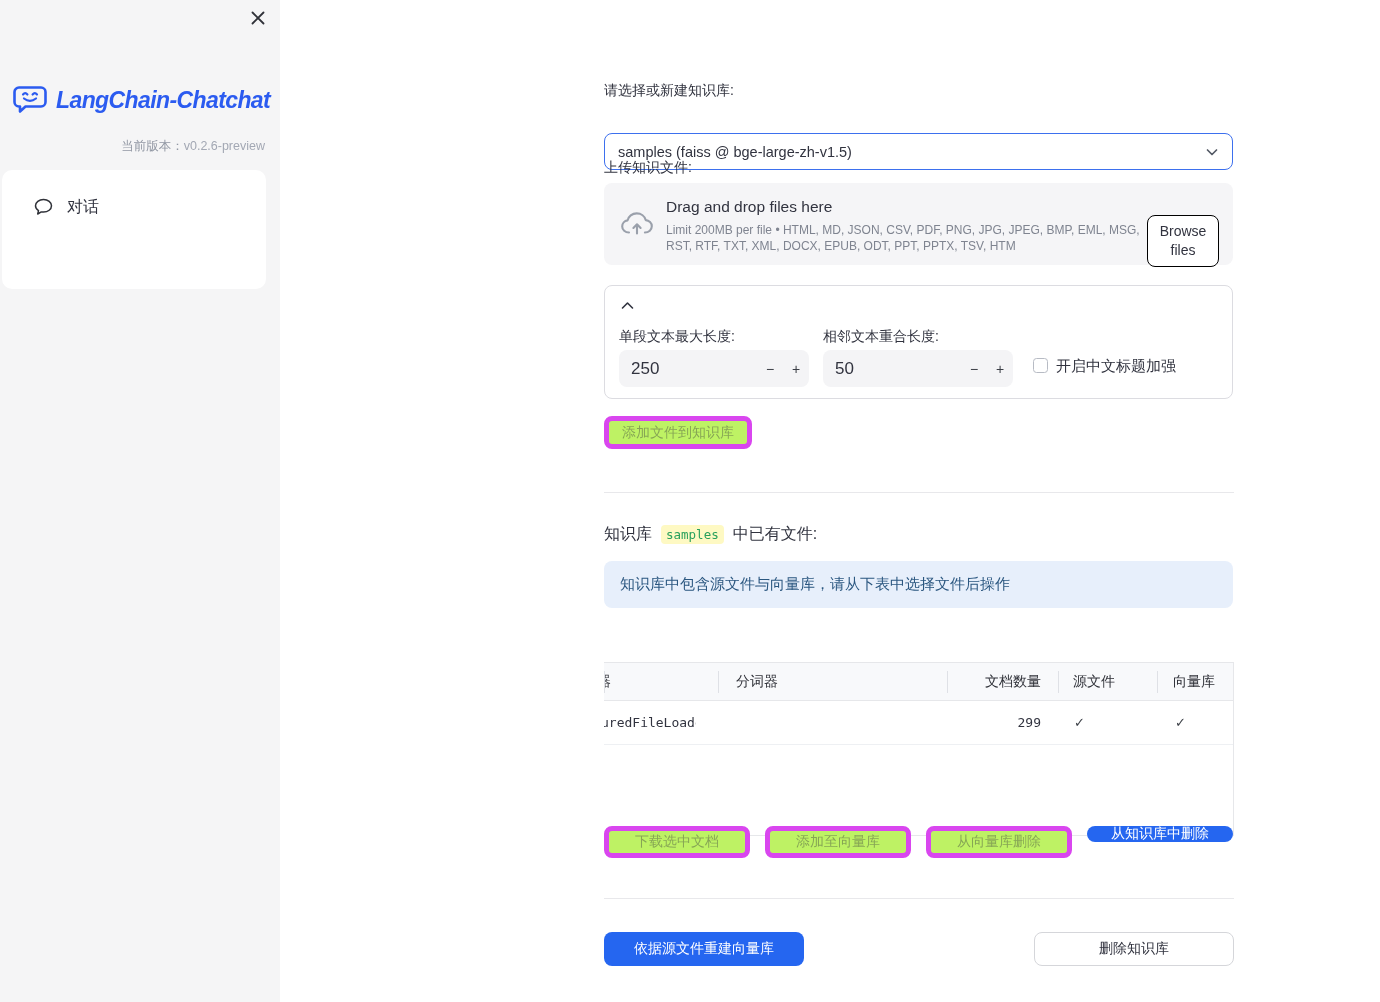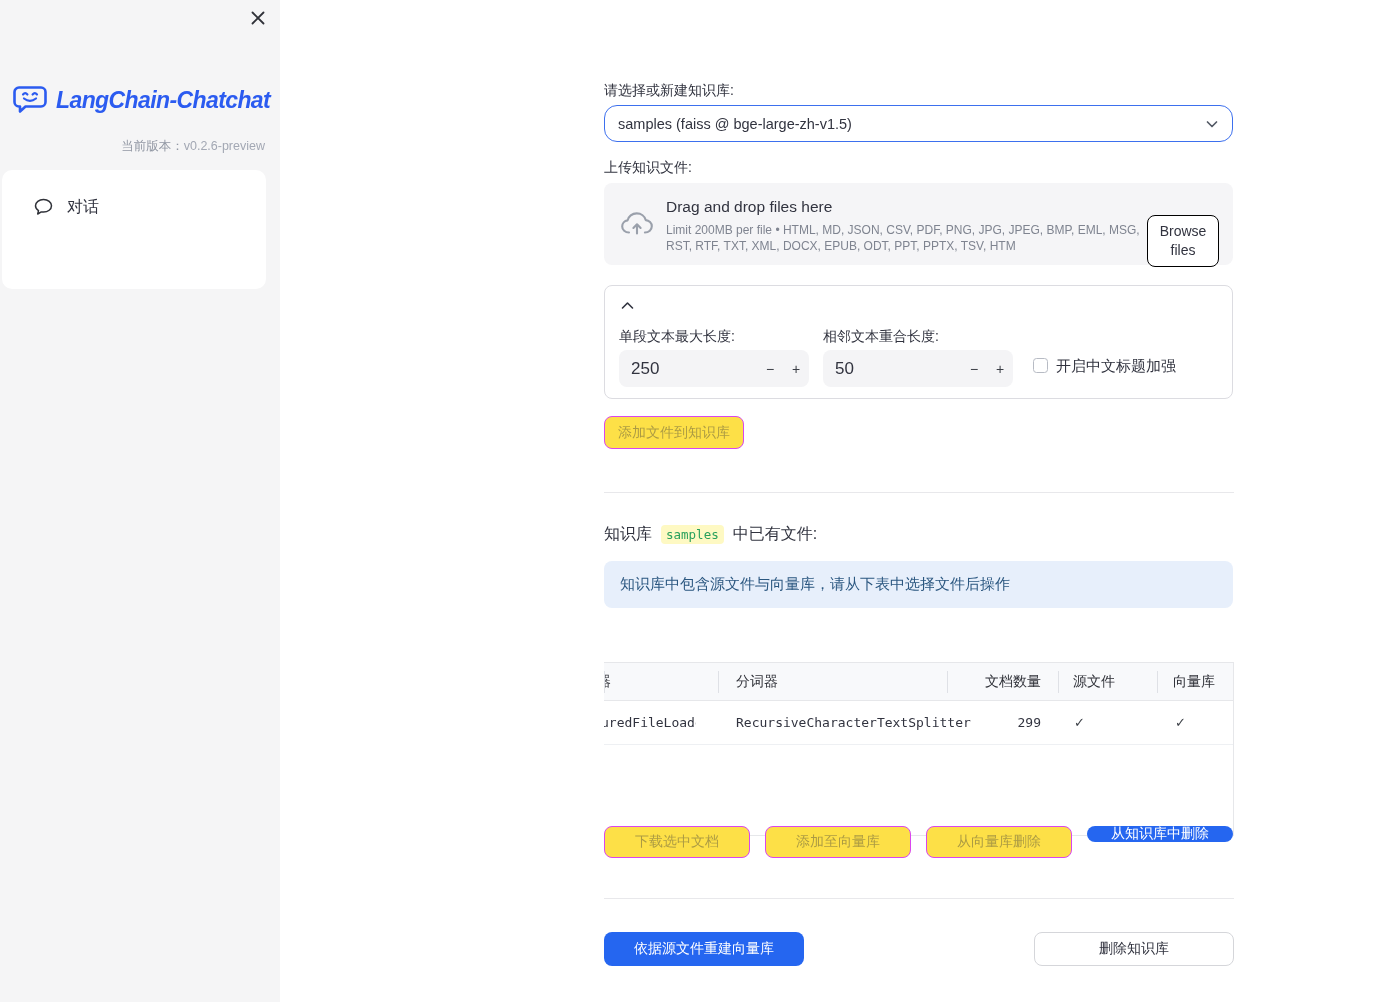--- a/index.html
+++ b/index.html
@@ -15,24 +15,24 @@
   .nav-card{position:absolute;left:2px;top:170px;width:264px;height:119px;background:#fff;border-radius:10px;}
   .nav-item{position:absolute;display:flex;align-items:center;gap:13px;font-size:16px;}
   .nav-chat{left:31px;top:22px;height:30px;color:#31333f;cursor:pointer;}
   .nav-kb{left:15px;top:62px;width:234px;height:36px;background:var(--primary,#2566f0);border-radius:8px;color:#fff;font-weight:700;padding-left:16px;box-sizing:border-box;cursor:pointer;}
   
   .abs{position:absolute;}
   .field-label{font-size:14px;color:#31333f;}
   .divider{height:1px;background:#e8e8eb;}
   .btn{display:flex;align-items:center;justify-content:center;border-radius:8px;font-size:14px;box-sizing:border-box;cursor:pointer;white-space:nowrap;}
   .btn-secondary{background:#fff;border:1px solid #d5d6da;color:#31333f;}
-  .btn-disabled{background:#fde047;border:1px solid #d946ef;color:rgba(49,51,63,.4);cursor:default;}
+  .btn-disabled{background:#bef264;border:5px solid #d946ef;color:rgba(49,51,63,.4);cursor:default;}
   .btn-primary{background:var(--primary,#2566f0);border:none;color:#fff;}
   
-  .selectbox{background:#fff;border:1px solid #3d70ee;border-radius:13px;display:flex;align-items:center;box-sizing:border-box;cursor:pointer;}
+  .selectbox{background:#fff;border:1px solid #3d70ee;border-radius:8px;display:flex;align-items:center;box-sizing:border-box;cursor:pointer;margin-top:28px;}
   .selectbox .sel-text{padding-left:13px;font-size:14.5px;flex:1;}
   .selectbox .chev{margin-right:12px;display:flex;}
   
   .uploader{background:#f5f5f7;border-radius:8px;}
   .drag-text{position:absolute;left:62px;top:15px;font-size:15.5px;color:#31333f;}
   .limit-text{position:absolute;left:62px;top:39px;width:478px;font-size:12px;line-height:16px;color:#7f8490;}
   .browse-btn{position:absolute;right:14px;top:15px;width:72px;height:52px;background:#fff;border:1px solid #000000;border-radius:8px;
               display:flex;align-items:center;justify-content:center;text-align:center;font-size:14px;color:#31333f;line-height:19px;cursor:pointer;
               white-space:normal;padding:0 8px;box-sizing:border-box;margin-top:17px;}
   
@@ -168,21 +168,20 @@
       <span class="vsep" style="left:553px;"></span>
       <div style="left:132px;">分词器</div>
       <div style="right:192px;">文档数量</div>
       <div style="left:469px;">源文件</div>
       <div style="left:569px;">向量库</div>
     </div>
     <div class="trow">
       <div class="clipbox" style="left:0;top:0;width:92px;height:43px;">
         <span style="display:inline-block;margin-left:-3px;">uredFileLoader</span>
       </div>
-      <div style="left:132px;">RecursiveCharacterTextSplitter</div>
       <div style="right:192px;">299</div>
       <div class="check" style="left:470px;">✓</div>
       <div class="check" style="left:571px;">✓</div>
     </div>
   </div>
 
   <div class="abs btn btn-disabled" style="left:604px;top:826px;width:146px;height:32px;">下载选中文档</div>
   <div class="abs btn btn-disabled" style="left:765px;top:826px;width:146px;height:32px;">添加至向量库</div>
   <div class="abs btn btn-disabled" style="left:926px;top:826px;width:146px;height:32px;">从向量库删除</div>
   <div class="abs btn btn-primary" style="left:1087px;top:826px;width:146px;height:16px;">从知识库中删除</div>

